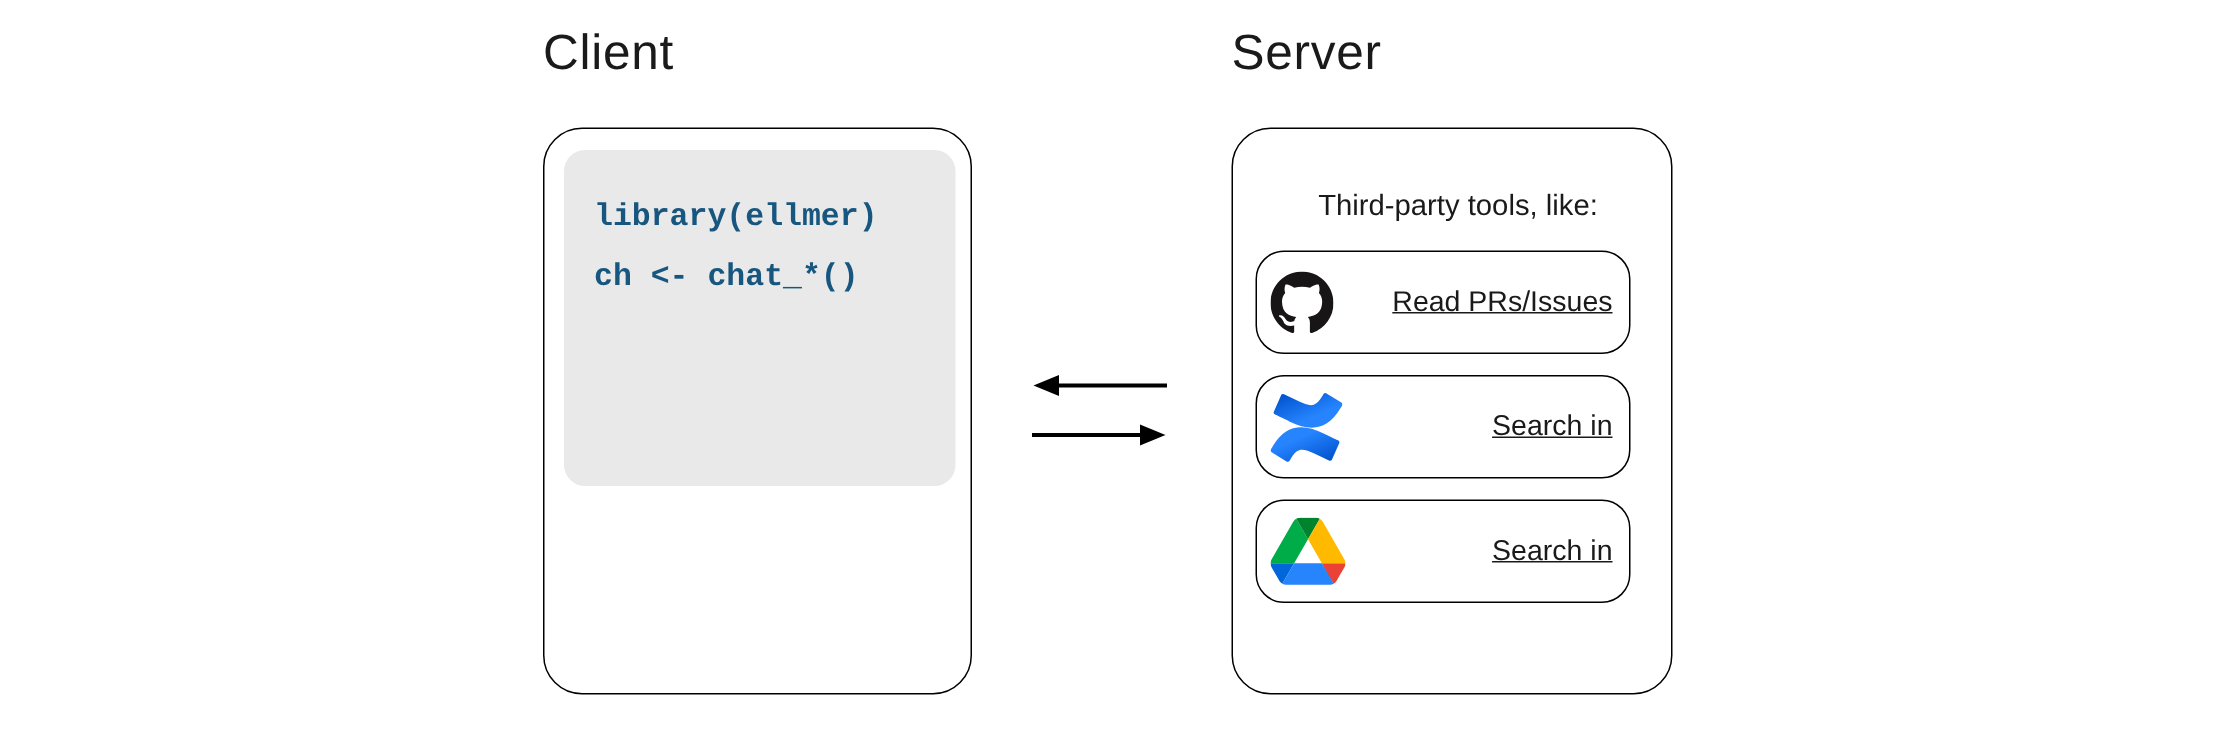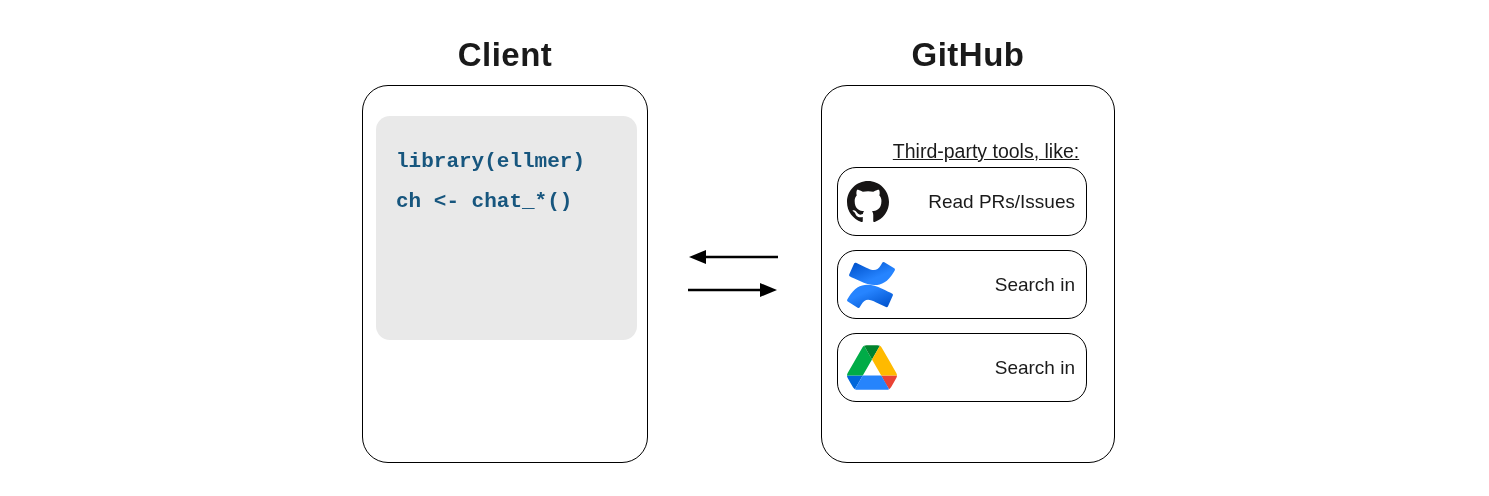--- a/index.html
+++ b/index.html
@@ -11,68 +11,68 @@
     --github-black:#171515;
   }
   *{box-sizing:border-box;}
   html,body{margin:0;padding:0;}
   body{
     width:1489px;height:496px;position:relative;background:#ffffff;
     font-family:"Liberation Sans", sans-serif;color:var(--text);
     overflow:hidden;
   }
   .title{
-    position:absolute;top:36px;margin:0;text-align:center;
-    font-size:33px;font-weight:700;letter-spacing:.5px;color:var(--text);
+    position:absolute;top:16px;margin:0;
+    font-size:33px;font-weight:400;letter-spacing:.5px;color:var(--text);
   }
   .client-title{left:362px;width:286px;}
   .server-title{left:821px;width:294px;}
 
   .box{
     position:absolute;top:85px;height:378px;background:#fff;
     border:1.5px solid var(--box-border);border-radius:26px;
   }
   .client-box{left:362px;width:286px;}
   .server-box{left:821px;width:294px;}
 
   .code-panel{
-    position:absolute;left:13px;top:30px;width:261px;height:224px;
+    position:absolute;left:13px;top:14px;width:261px;height:224px;
     background:var(--code-panel-bg);border-radius:14px;
     padding:33px 10px 0 20px;
   }
   .code-panel pre{
     margin:0 0 14px 0;
     font-family:"Liberation Mono","DejaVu Sans Mono",monospace;
     font-weight:700;font-size:21px;line-height:26px;
     color:var(--code-text);white-space:pre;
   }
 
   .subtitle{
-    position:absolute;top:36px;left:0;width:100%;margin:18px;
-    text-align:center;font-size:19.5px;color:var(--text);text-decoration:underline;
+    position:absolute;top:36px;left:0;width:100%;margin:4px;
+    text-align:center;font-size:19.5px;color:var(--text);
   }
   .tools{position:absolute;left:15px;top:81px;width:250px;}
   .tool{
     height:69px;margin-bottom:14px;background:#fff;
     border:1.5px solid var(--box-border);border-radius:19px;
-    display:flex;align-items:center;padding:0 11px 0 9px;
+    display:flex;align-items:center;padding:0 11px 0 9px;text-decoration:underline;
   }
   .tool-icon{width:54px;display:flex;align-items:center;justify-content:flex-start;flex:none;}
   .tool-label{flex:1;text-align:right;font-size:19px;line-height:25px;color:var(--text);}
   .tool-label span{display:block;}
 
   .arrows{position:absolute;left:676px;top:243px;}
 </style>
 </head>
 <body>
 
 <main>
 
   <h1 class="title client-title">Client</h1>
-  <h1 class="title server-title">GitHub</h1>
+  <h1 class="title server-title">Server</h1>
 
   <section class="box client-box">
     <div class="code-panel">
       <pre>library(ellmer)</pre>
       <pre>ch &lt;- chat_*()</pre>
     </div>
   </section>
 
   <svg class="arrows" width="116" height="62" viewBox="0 0 116 62">
     <g>

